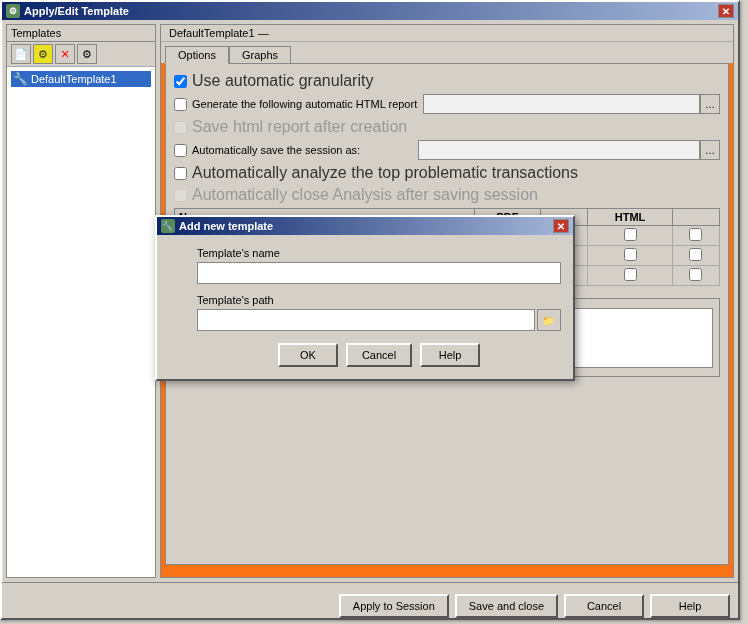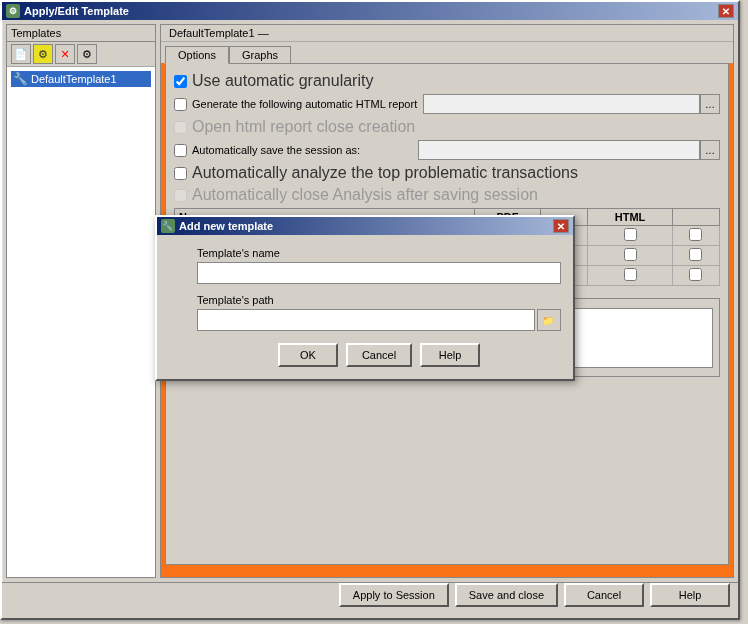--- a/index.html
+++ b/index.html
@@ -211,21 +211,21 @@
     }
 
     
     .bottom-bar {
       position: absolute;
       bottom: 0; left: 0; right: 0;
       height: 36px;
       background: #d4d0c8;
       border-top: 1px solid #888;
       display: flex;
-      align-items: flex-start;
+      align-items: flex-end;
       justify-content: flex-end;
       padding: 0 8px;
       gap: 6px;
     }
     .btn {
       height: 24px;
       padding: 0 12px;
       border: 2px solid;
       border-top-color: #ffffff;
       border-left-color: #ffffff;
@@ -403,21 +403,21 @@
 
         <div class="inline-field">
           <input type="checkbox" id="chk2" style="margin-right: 5px;">
           <label for="chk2" style="flex:0 0 auto; margin-right:6px;">Generate the following automatic HTML report</label>
           <input type="text" style="flex: 1 1 0%; height: 20px; font-size: 11px;">
           <button class="browse-btn">…</button>
         </div>
 
         <div class="checkbox-row disabled">
           <input type="checkbox" disabled="" id="chk3" style="">
-          <label for="chk3">Open html report close creation</label>
+          <label for="chk3">Save html report after creation</label>
         </div>
 
         <div class="inline-field">
           <input type="checkbox" id="chk4" style="margin-right: 5px;">
           <label for="chk4" style="flex:0 0 auto; margin-right:6px;">Automatically save the session as:</label>
           <input type="text" style="flex: 1 1 0%; height: 20px; font-size: 11px;">
           <button class="browse-btn">…</button>
         </div>
 
         <div class="checkbox-row">

